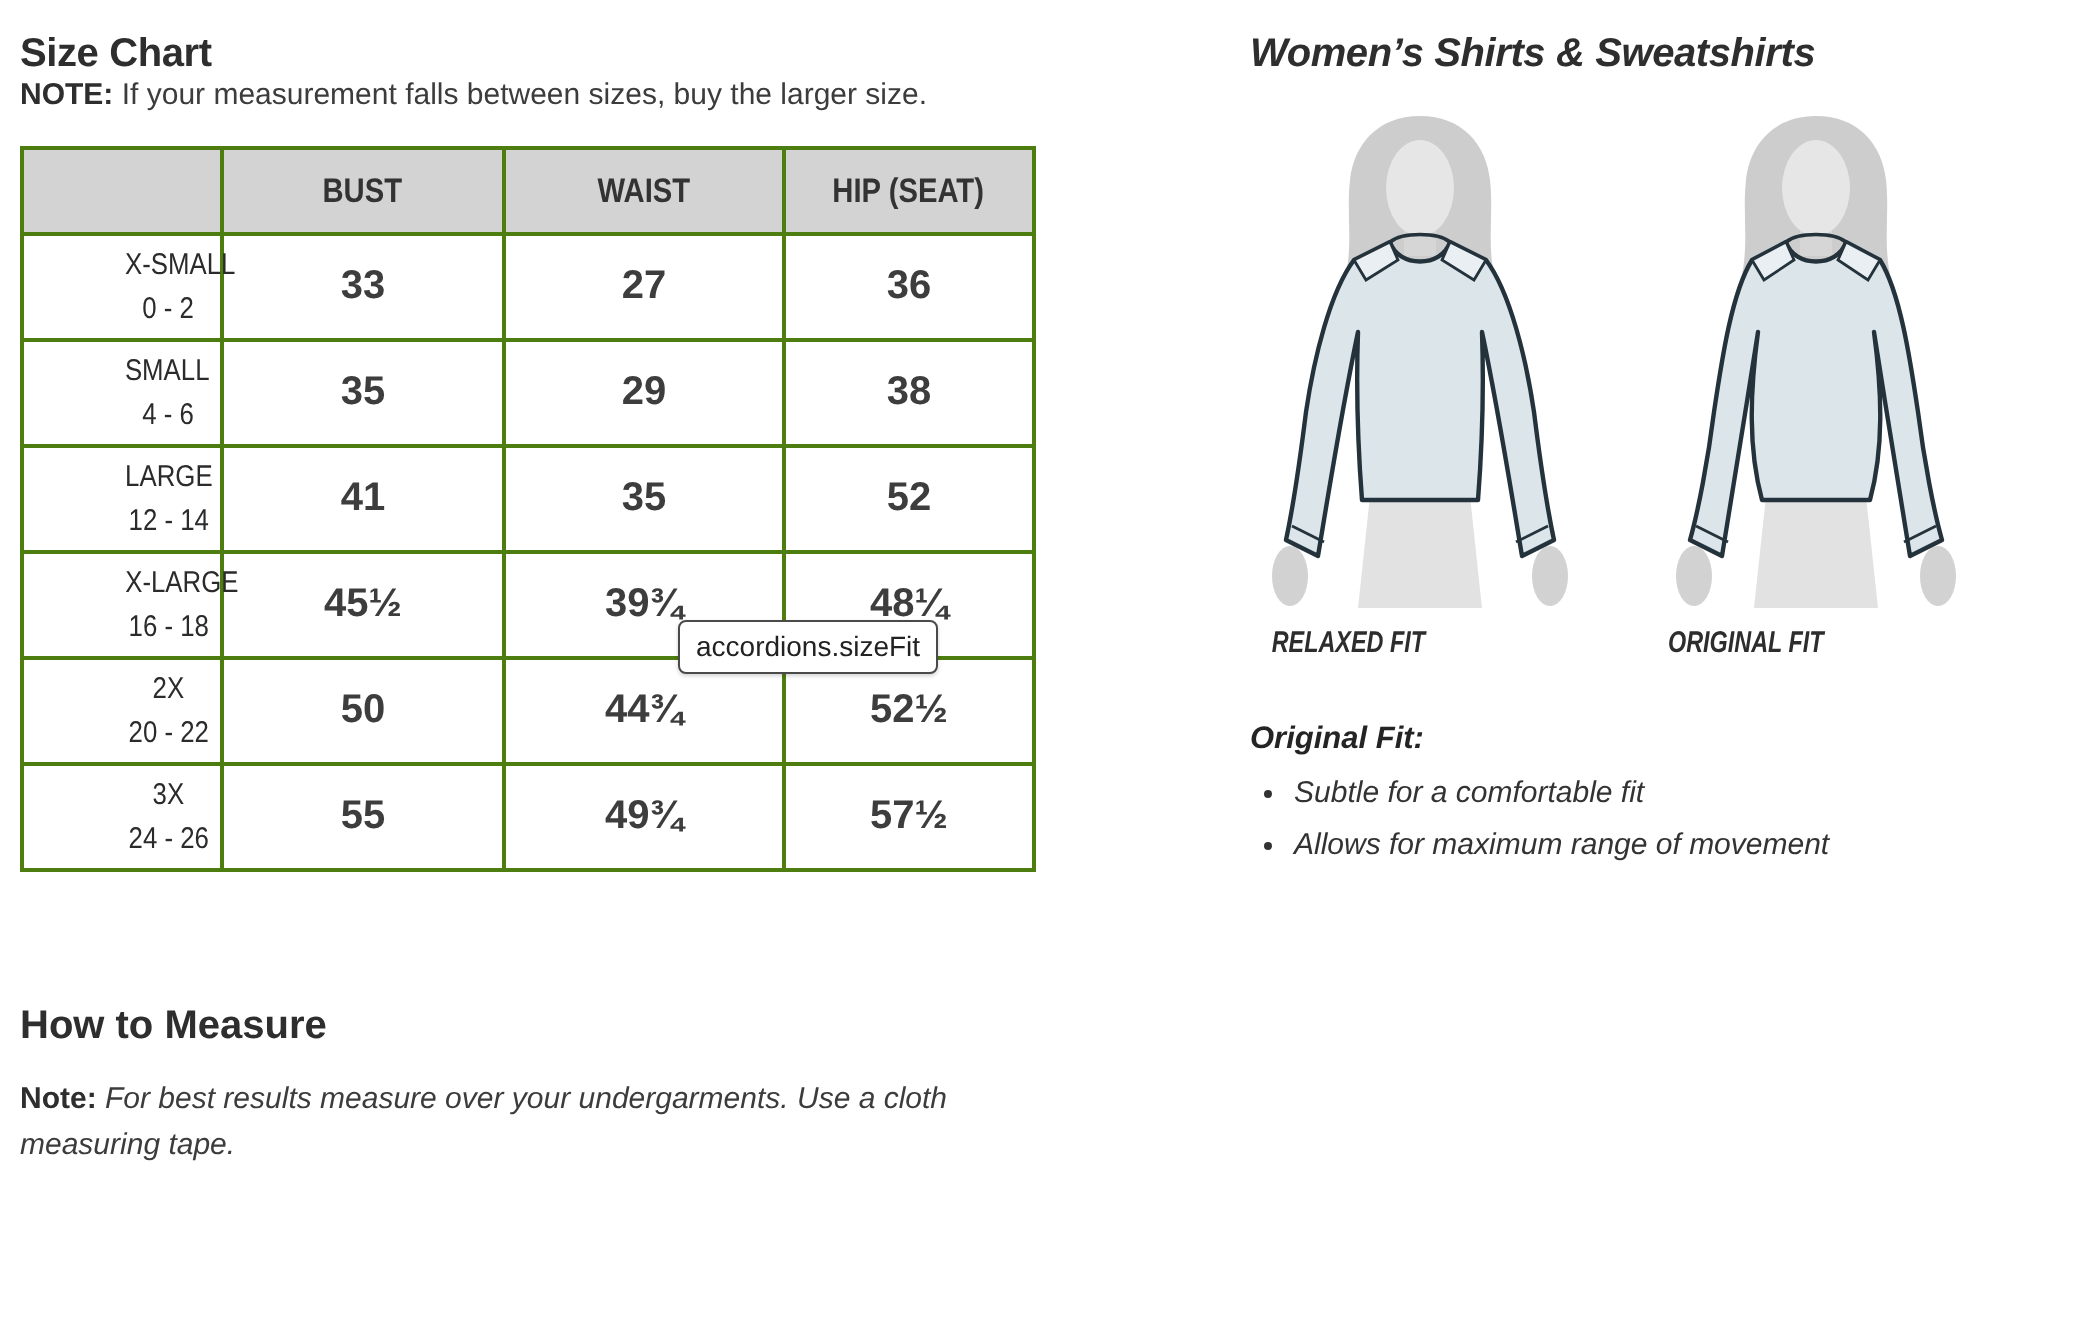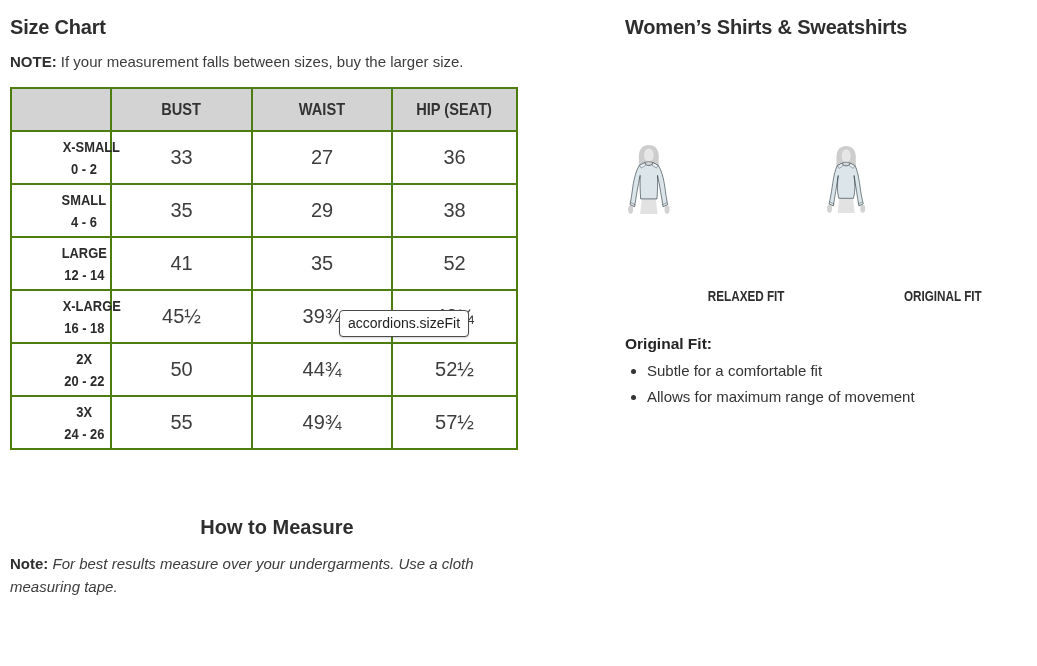--- a/index.html
+++ b/index.html
@@ -11,55 +11,55 @@
     background: #ffffff;
     font-family: "Liberation Sans", sans-serif;
     color: #333;
     overflow: hidden;
   }
   
   .left-col { position: absolute; left: 10px; top: 16px; width: 534px; }
   .section-title {
     font-size: 20px; font-weight: 700; color: #2e2e2e; letter-spacing: -0.2px;
   }
-  .note-line { margin-top: 14px; font-size: 15px; color: #3c3c3c; }
+  .note-line { font-size: 15px; color: #3c3c3c; }
   .note-line .note-label { font-weight: 700; color: #2e2e2e; }
   table.size-table {
     margin-top: 17px; border-collapse: collapse; width: 506px; table-layout: fixed;
   }
   table.size-table col.c0 { width: 100px; }
   table.size-table col.c1 { width: 141px; }
   table.size-table col.c2 { width: 140px; }
   table.size-table col.c3 { width: 125px; }
   table.size-table th, table.size-table td {
     border: 2px solid #4d7c0f; text-align: center; vertical-align: middle;
   }
   table.size-table th {
     background: #d3d3d3; height: 43px; font-size: 17px; font-weight: 700; color: #333;
   }
   table.size-table td { height: 53px; background: #fff; }
   td.row-head {
-    background: #d3d3d3; font-size: 15px; font-weight: 700; color: #2b2b2b; line-height: 1.45; padding-left: 46px;
+    background: #d3d3d3; font-size: 15px; font-weight: 400; color: #2b2b2b; line-height: 1.45; padding-left: 46px;
   }
-  td.val { font-size: 20px; font-weight: 400; color: #3d3d3d; }
+  td.val { font-size: 20px; font-weight: 700; color: #3d3d3d; }
   .condense { display: inline-block; transform: scaleX(0.86); transform-origin: center; white-space: nowrap; }
   .tooltip {
     position: absolute; left: 339px; top: 270px; z-index: 6;
     background: #ffffff; border: 1px solid #4a4a4a; border-radius: 4px;
     padding: 4px 8px 5px; font-size: 14px; color: #222;
     box-shadow: 0 1px 2px rgba(0,0,0,0.18); white-space: nowrap; margin-top: 40px;
   }
-  .measure-title { margin-top: 66px; font-size: 20px; font-weight: 700; color: #2e2e2e; text-align: center; }
+  .measure-title { margin-top: 66px; font-size: 20px; font-weight: 700; color: #2e2e2e; }
   .measure-note { margin-top: 13px; font-size: 15px; color: #3c3c3c; width: 495px; line-height: 1.55; }
   .measure-note .note-label { font-weight: 700; font-style: normal; color: #2e2e2e; }
   .measure-note .it { font-style: italic; }
   
-  .right-col { position: absolute; left: 625px; top: 16px; width: 412px; }
+  .right-col { position: absolute; left: 625px; top: 16px; width: 412px; font-style: italic; }
   .figures { display: flex; margin-top: 15px; gap: 28px; }
-  .figure { width: 170px; display: flex; flex-direction: row; align-items: flex-end; gap: 24px; }
+  .figure { width: 170px; display: flex; flex-direction: column; align-items: flex-start; }
   .fit-caption {
     margin-top: 9px; font-size: 15px; font-weight: 700; color: #2d2d2d;
     display: inline-block; transform: scaleX(0.78); letter-spacing: 0px; white-space: nowrap;
   }
   .fit-section-first { margin-top: 47px; }
   .fit-section-second { margin-top: 31px; }
   .fit-heading { font-size: 15.5px; font-weight: 700; color: #242424; }
   .fit-list { margin: 9px 0 0; padding-left: 22px; }
   .fit-list li { font-size: 15px; color: #333; margin-bottom: 9px; }
 </style>

